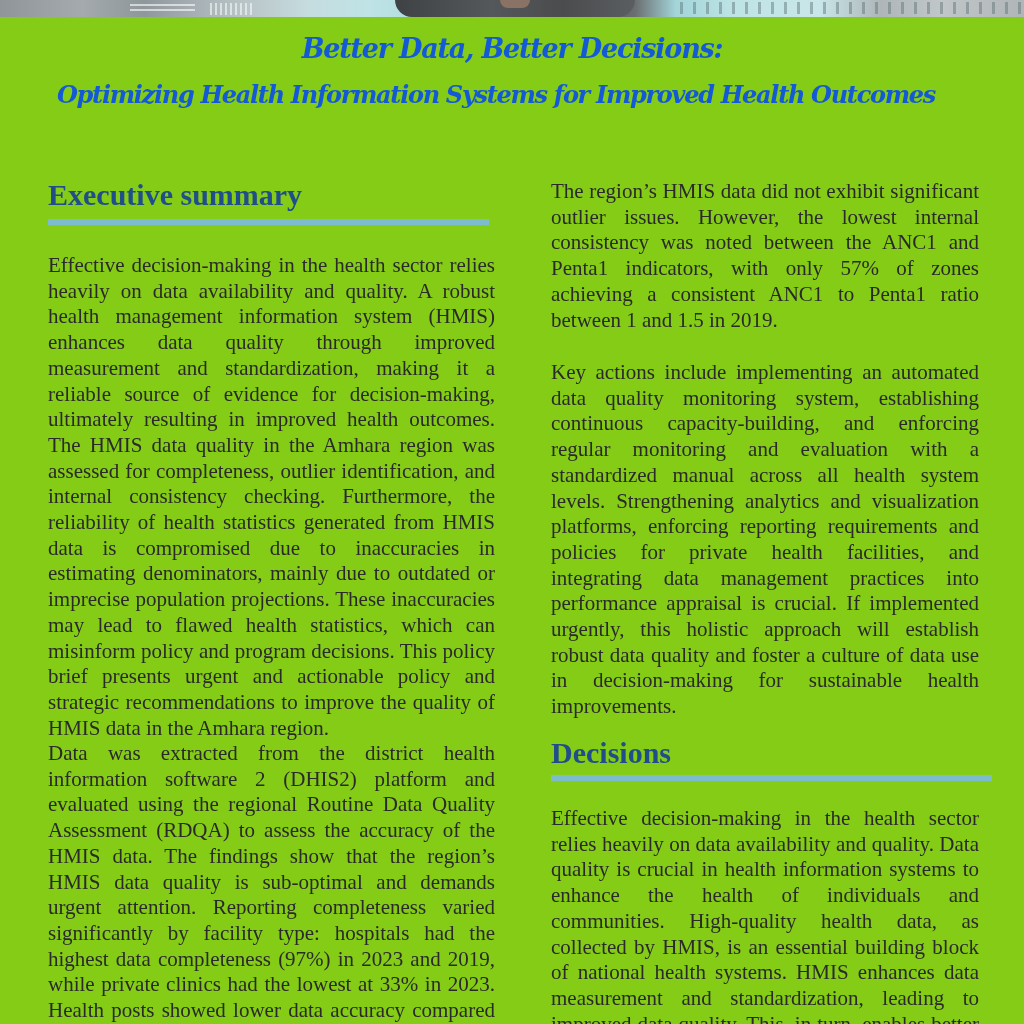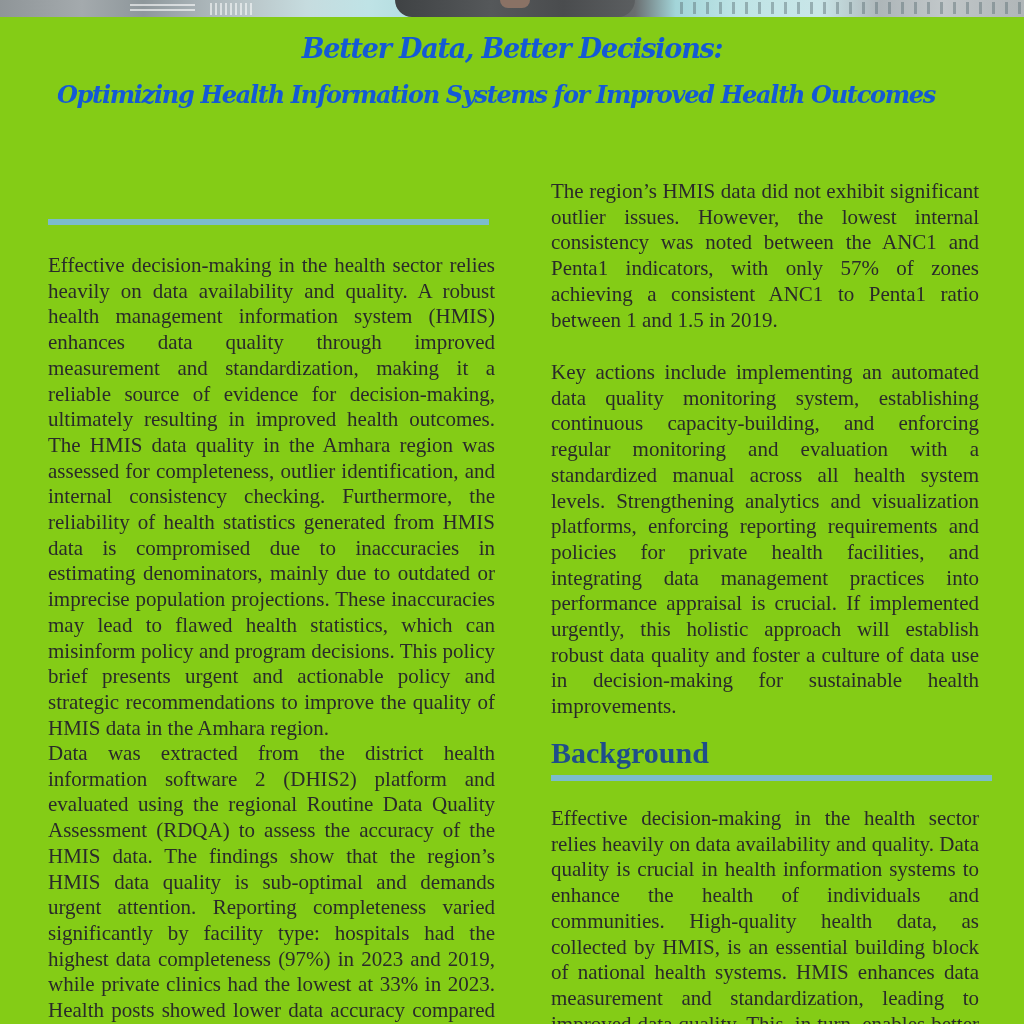--- a/index.html
+++ b/index.html
@@ -120,28 +120,29 @@
     <div class="lines"></div>
     <div class="grid"></div>
     <div class="person"></div>
     <div class="face"></div>
     <div class="ticks"></div>
   </div>
 
   <div class="title-1">Better Data, Better Decisions:</div>
   <div class="title-2">Optimizing Health Information Systems for Improved Health Outcomes</div>
 
+  <h2 class="section-heading" style="left:48px; top:180px;">Executive summary</h2>
   <div class="section-rule" style="left:48px; top:219px; width:441px;"></div>
 
   <p class="para col-left" style="top:253px;">Effective decision-making in the health sector relies heavily on data availability and quality. A robust health management information system (HMIS) enhances data quality through improved measurement and standardization, making it a reliable source of evidence for decision-making, ultimately resulting in improved health outcomes. The HMIS data quality in the Amhara region was assessed for completeness, outlier identification, and internal consistency checking. Furthermore, the reliability of health statistics generated from HMIS data is compromised due to inaccuracies in estimating denominators, mainly due to outdated or imprecise population projections. These inaccuracies may lead to flawed health statistics, which can misinform policy and program decisions. This policy brief presents urgent and actionable policy and strategic recommendations to improve the quality of HMIS data in the Amhara region.</p>
 
   <p class="para col-left" style="top:741px;">Data was extracted from the district health information software 2 (DHIS2) platform and evaluated using the regional Routine Data Quality Assessment (RDQA) to assess the accuracy of the HMIS data. The findings show that the region’s HMIS data quality is sub-optimal and demands urgent attention. Reporting completeness varied significantly by facility type: hospitals had the highest data completeness (97%) in 2023 and 2019, while private clinics had the lowest at 33% in 2023. Health posts showed lower data accuracy compared to health centers and hospitals.</p>
 
   <p class="para col-right" style="top:179px;">The region’s HMIS data did not exhibit significant outlier issues. However, the lowest internal consistency was noted between the ANC1 and Penta1 indicators, with only 57% of zones achieving a consistent ANC1 to Penta1 ratio between 1 and 1.5 in 2019.</p>
 
   <p class="para col-right" style="top:360px;">Key actions include implementing an automated data quality monitoring system, establishing continuous capacity-building, and enforcing regular monitoring and evaluation with a standardized manual across all health system levels. Strengthening analytics and visualization platforms, enforcing reporting requirements and policies for private health facilities, and integrating data management practices into performance appraisal is crucial. If implemented urgently, this holistic approach will establish robust data quality and foster a culture of data use in decision-making for sustainable health improvements.</p>
 
-  <h2 class="section-heading" style="left:551px; top:738px;">Background</h2>
+  <h2 class="section-heading" style="left:551px; top:738px;">Decisions</h2>
   <div class="section-rule" style="left:551px; top:775px; width:441px;"></div>
 
   <p class="para col-right" style="top:806px;">Effective decision-making in the health sector relies heavily on data availability and quality. Data quality is crucial in health information systems to enhance the health of individuals and communities. High-quality health data, as collected by HMIS, is an essential building block of national health systems. HMIS enhances data measurement and standardization, leading to improved data quality. This, in turn, enables better decision-making and improves health</p>
 
 </div>
 
 </body></html>

